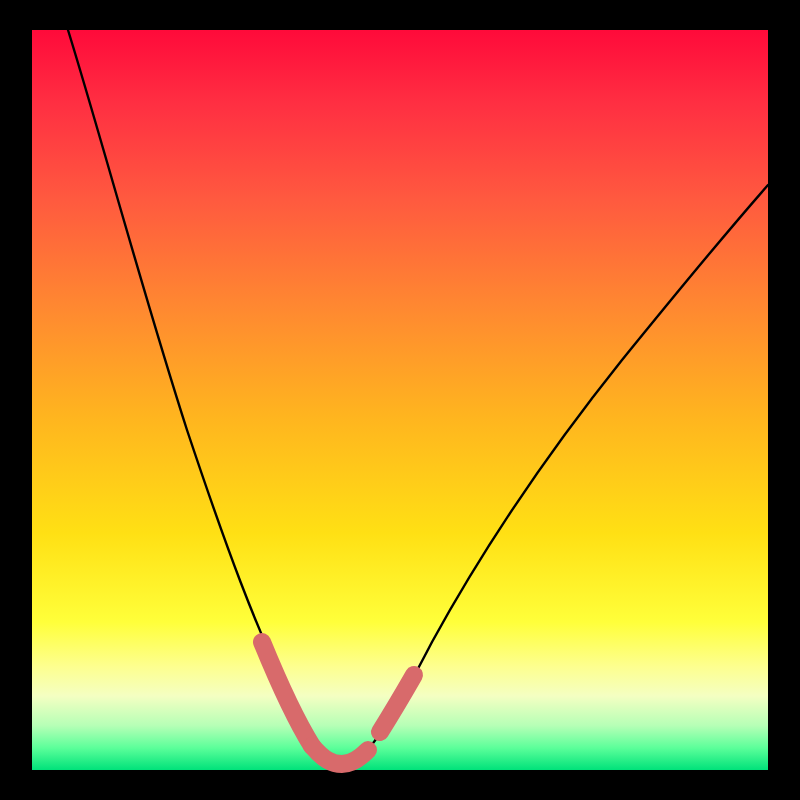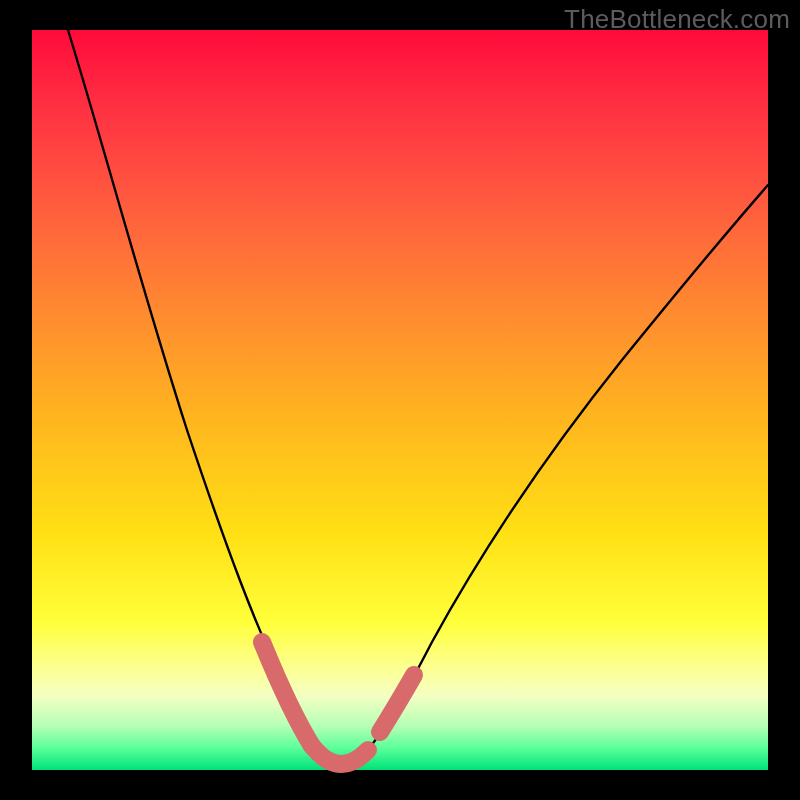--- a/index.html
+++ b/index.html
@@ -70,14 +70,13 @@
                C 650 256, 700 196, 736 155" fill="none" stroke="#000" stroke-width="2.4" stroke-linecap="round"></path>
       <path d="M 230 612
                C 248 656, 265 692, 280 716" fill="none" stroke="#d86a6b" stroke-width="18" stroke-linecap="round"></path>
       <path d="M 280 716
                C 292 730, 300 734, 310 734
                C 318 734, 326 730, 336 720" fill="none" stroke="#d86a6b" stroke-width="18" stroke-linecap="round"></path>
       <path d="M 348 702
                C 358 686, 370 666, 382 645" fill="none" stroke="#d86a6b" stroke-width="18" stroke-linecap="round"></path>
     </svg>
   </div>
-  <div class="watermark">TheBottleneck.com</div>
 </div>
 
 </body></html>

